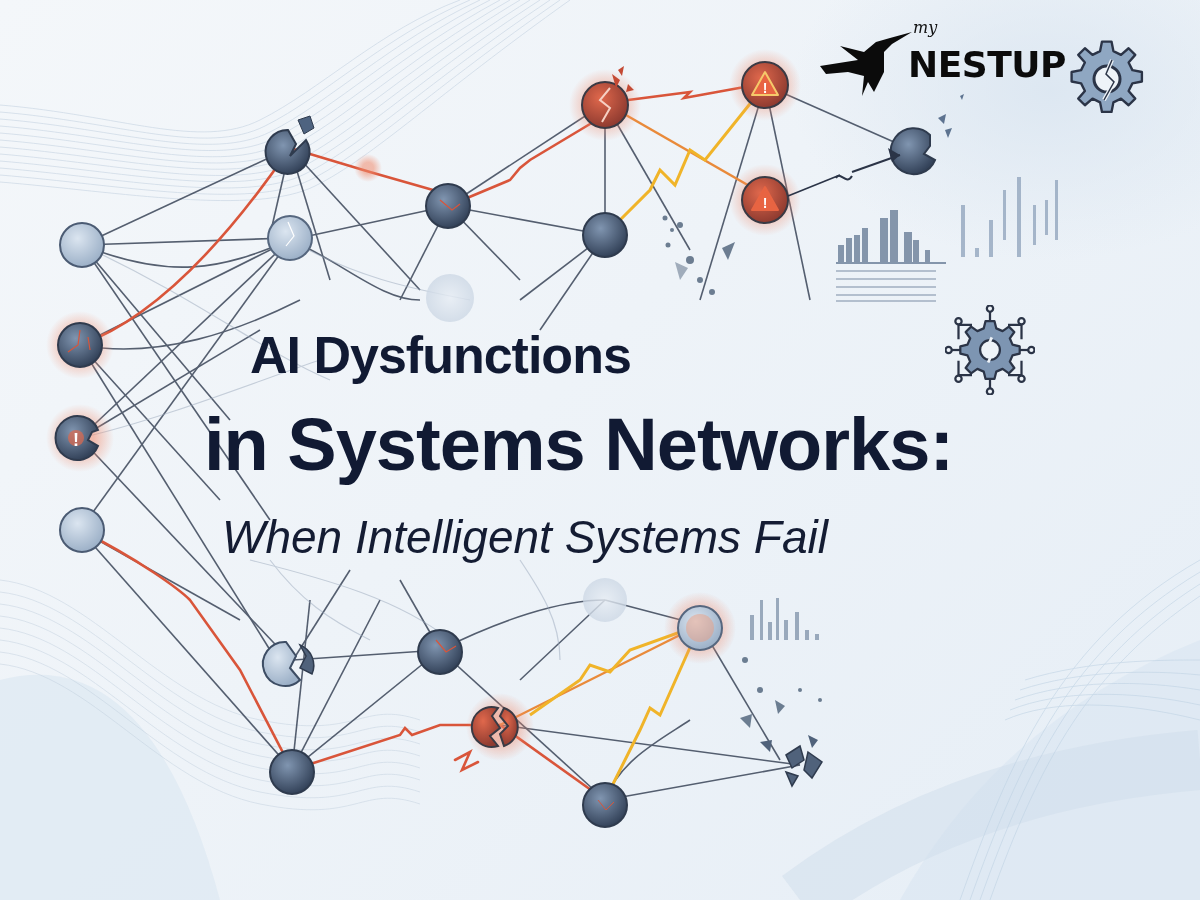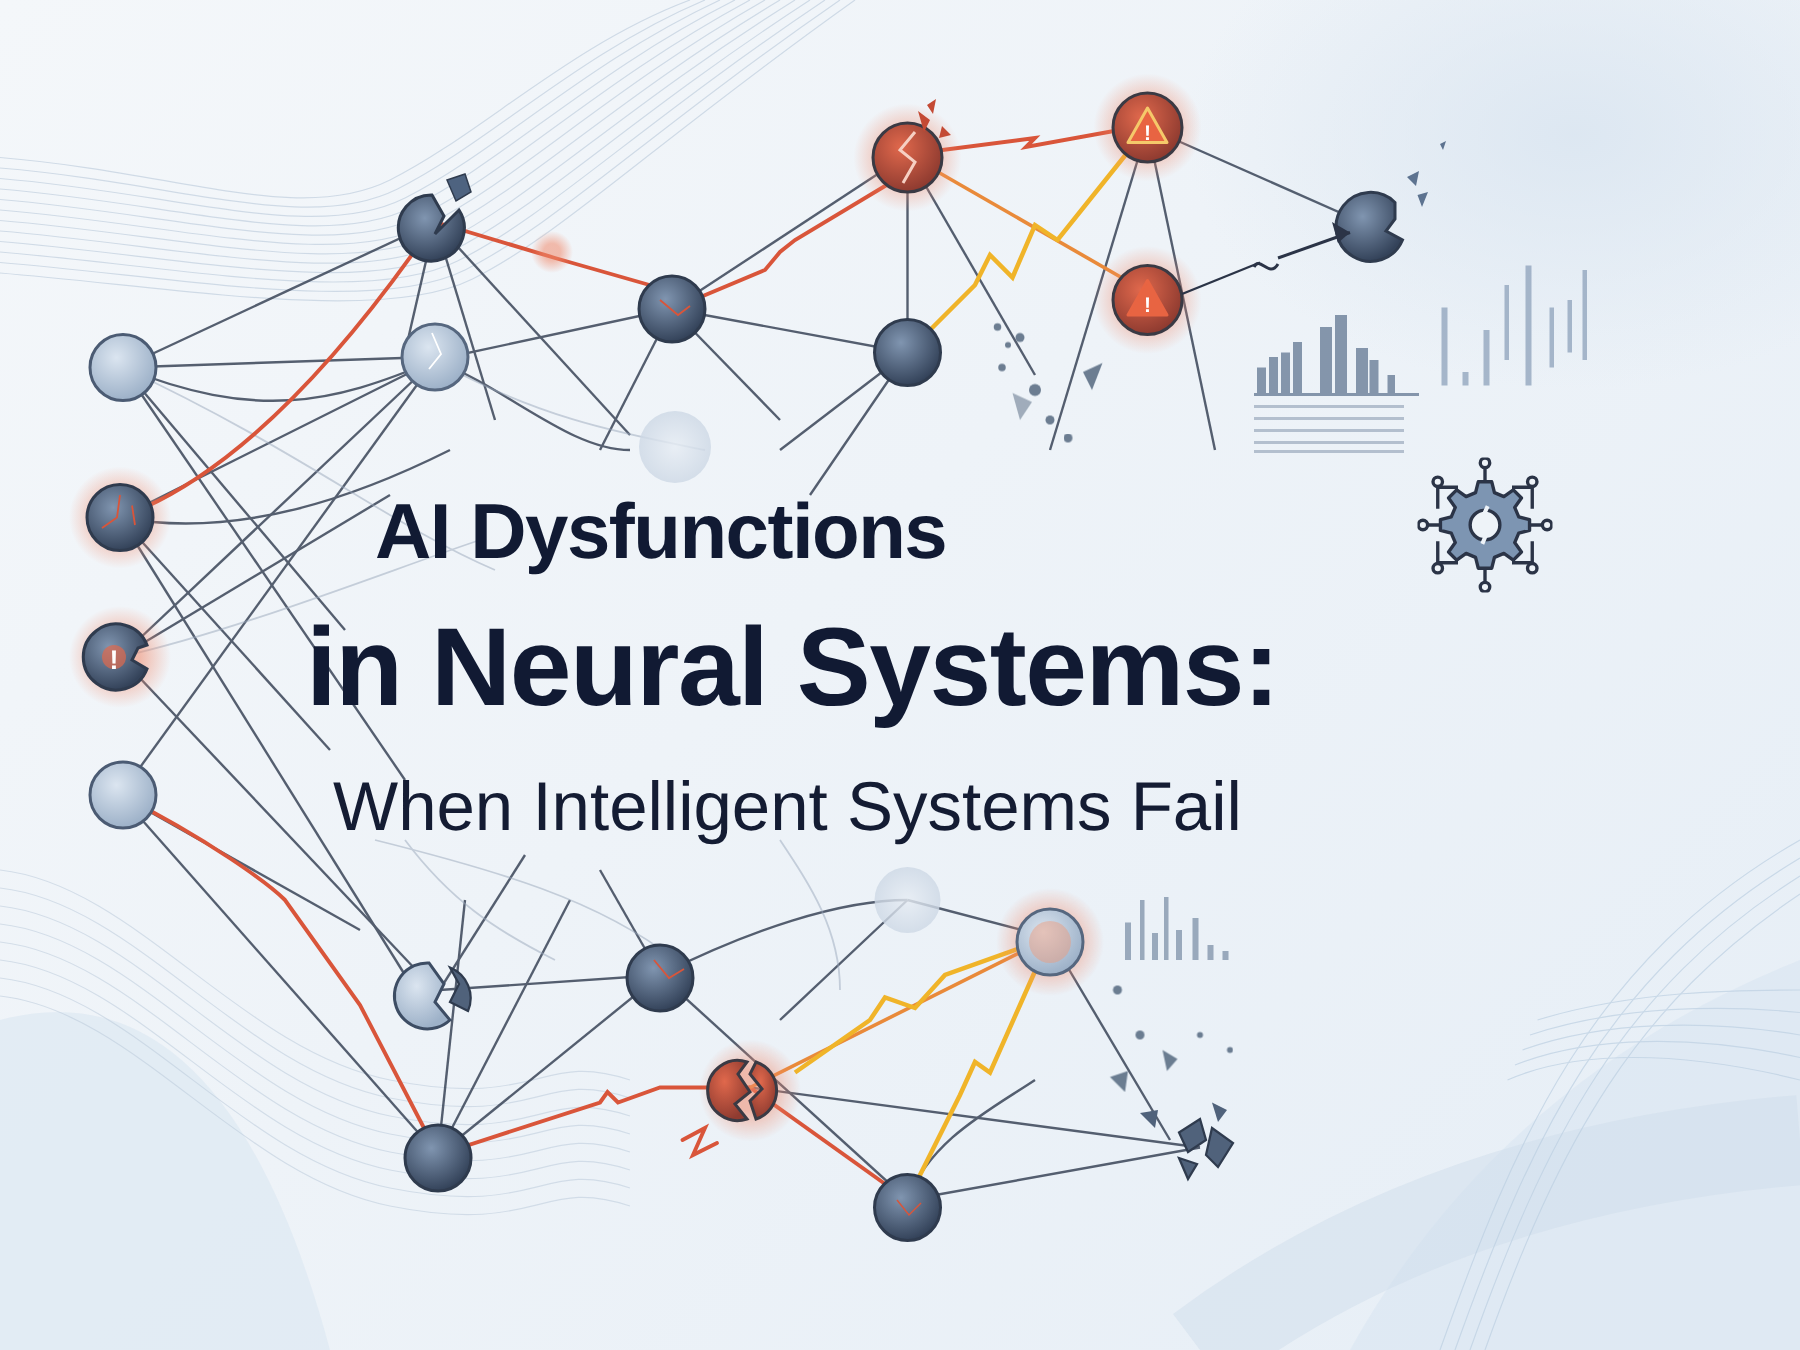--- a/index.html
+++ b/index.html
@@ -17,21 +17,21 @@
   .title-line1 {
     position: absolute; left: 250px; top: 10px; font-size: 52px; font-weight: 700;
     letter-spacing: -1px; line-height: 80px; white-space: nowrap;
   }
   .title-line2 {
     position: absolute; left: 204px; top: 100px; font-size: 74px; font-weight: 700;
     letter-spacing: -1px; line-height: 80px; white-space: nowrap;
   }
   .subtitle {
     position: absolute; left: 222px; top: 205px; font-size: 46px; font-weight: 400;
-    line-height: 54px; white-space: nowrap; color: #141c33;
+    line-height: 54px; white-space: nowrap; color: #141c33; font-style: italic;
   }
   .logo {
     position: absolute; left: 818px; top: 18px; width: 340px; height: 100px;
   }
   .logo-word {
     position: absolute; left: 90px; top: 26px; font-size: 36px; font-weight: 900;
     color: #0b0b0b; letter-spacing: -0.5px; font-family: "DejaVu Sans", sans-serif;
   }
   .logo-my {
     position: absolute; left: 95px; top: 0px; font-size: 16px; font-style: italic;
@@ -321,24 +321,39 @@
       <rect x="760" y="600" width="3" height="40"></rect>
       <rect x="768" y="622" width="4" height="18"></rect>
       <rect x="776" y="598" width="3" height="42"></rect>
       <rect x="784" y="620" width="4" height="20"></rect>
       <rect x="795" y="612" width="4" height="28"></rect>
       <rect x="805" y="630" width="4" height="10"></rect>
       <rect x="815" y="634" width="4" height="6"></rect>
     </g>
   </svg>
 
+  <div class="logo">
+    <svg class="icon-box" style="left:0;top:4px" width="96" height="80" viewBox="0 0 96 80">
+      <path d="M2 44 L40 38 L22 24 L46 30 L58 20 L72 16 L94 10 L74 22 L66 30 L66 50 L56 70 L50 60 L44 74 L46 54 L30 50 L8 52 Z" fill="#0b0b0b"></path>
+    </svg>
+    <span class="logo-my">my</span>
+    <span class="logo-word">NESTUP</span>
+    <svg class="icon-box" style="left:250px;top:22px" width="90" height="84" viewBox="0 0 90 84">
+      <g fill="#8fa7c2" stroke="#2b3447" stroke-width="2.5" stroke-linejoin="round">
+        <path d="M40 8 L50 8 L52 18 L60 22 L68 15 L75 22 L68 30 L72 38 L82 40 L82 50 L72 52 L68 60 L75 68 L68 75 L60 68 L52 72 L50 82 L40 82 L38 72 L30 68 L22 75 L15 68 L22 60 L18 52 L8 50 L8 40 L18 38 L22 30 L15 22 L22 15 L30 22 L38 18 Z" transform="translate(-4 -6) scale(0.95)"></path>
+      </g>
+      <circle cx="39" cy="39" r="13" fill="#eef3f8" stroke="#2b3447" stroke-width="3"></circle>
+      <path d="M44 20 L38 34 L46 42 L36 60" stroke="#eef3f8" stroke-width="4" fill="none"></path>
+      <path d="M44 20 L38 34 L46 42 L36 60" stroke="#2b3447" stroke-width="1.5" fill="none"></path>
+    </svg>
+  </div>
 
   <div class="title-block">
     <div class="title-line1">AI Dysfunctions</div>
-    <div class="title-line2">in Neural Systems:</div>
+    <div class="title-line2">in Systems Networks:</div>
     <div class="subtitle">When Intelligent Systems Fail</div>
   </div>
 
   <svg class="icon-box" style="left:945px;top:305px" width="90" height="90" viewBox="0 0 100 100">
     <g fill="none" stroke="#2b3447" stroke-width="2.5">
       <path d="M15 22 L15 38 M15 22 L30 22"></path>
       <path d="M85 22 L85 38 M85 22 L70 22"></path>
       <path d="M15 78 L15 62 M15 78 L30 78"></path>
       <path d="M85 78 L85 62 M85 78 L70 78"></path>
       <path d="M50 4 L50 20"></path>

